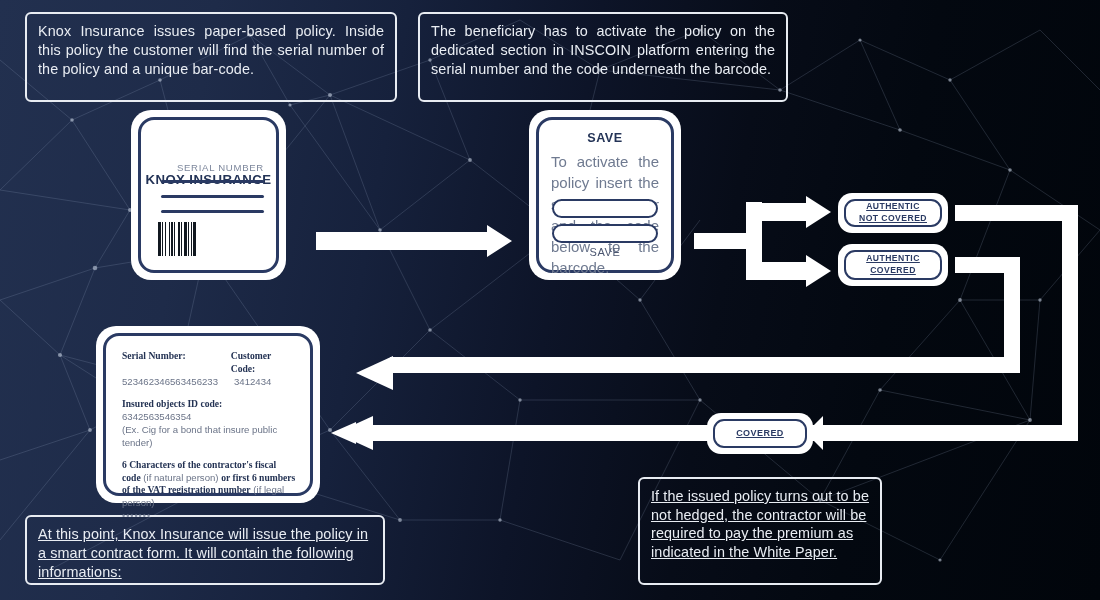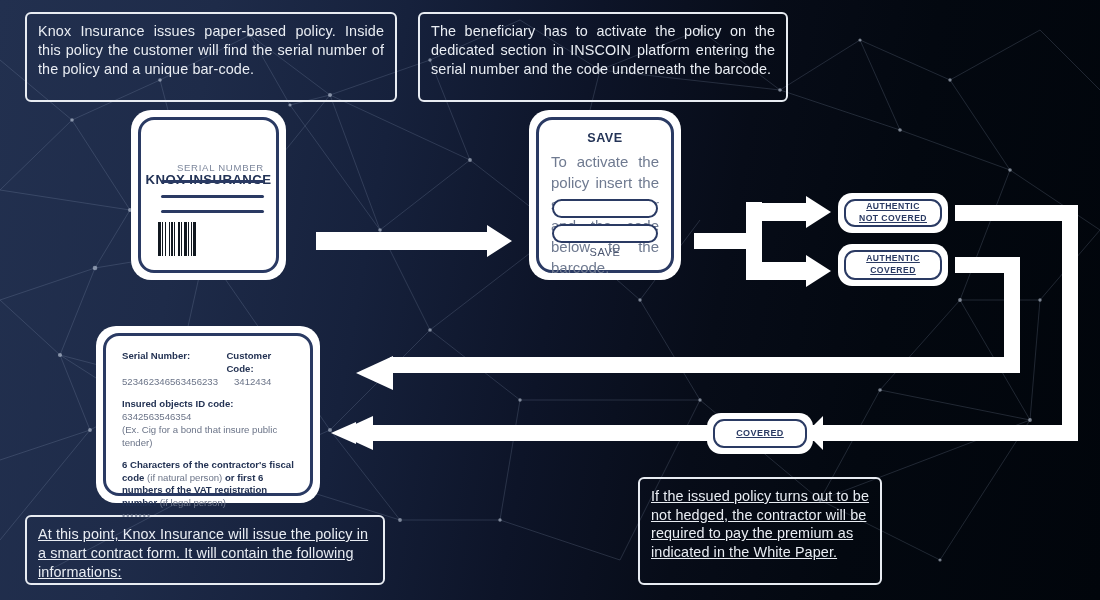--- a/index.html
+++ b/index.html
@@ -99,21 +99,21 @@
     color:#2a3a63;
     text-decoration:underline;
   }
   .pillshell { position:absolute; background:#fff; border-radius:14px; }
 
   
   #info-body {
     position:absolute; left:16px; right:14px; top:14px;
     font-size: 9.6px; line-height: 1.35; color:#6b7488;
   }
-  #info-body b { color:#233253; font-weight:700; }
+  #info-body b { color:#233253; font-weight:700;font-family:Liberation Serif, serif; }
   .info-row { display:flex; }
   .info-row .k { width: 112px; }
   .gap { height: 9px; }
   .dots { letter-spacing: 1px; color:#8a93a6; font-size: 9px; }
 
   
   #arrows { position:absolute; inset:0; width:1100px; height:600px; pointer-events:none; }
 </style>
 </head>
 <body>

